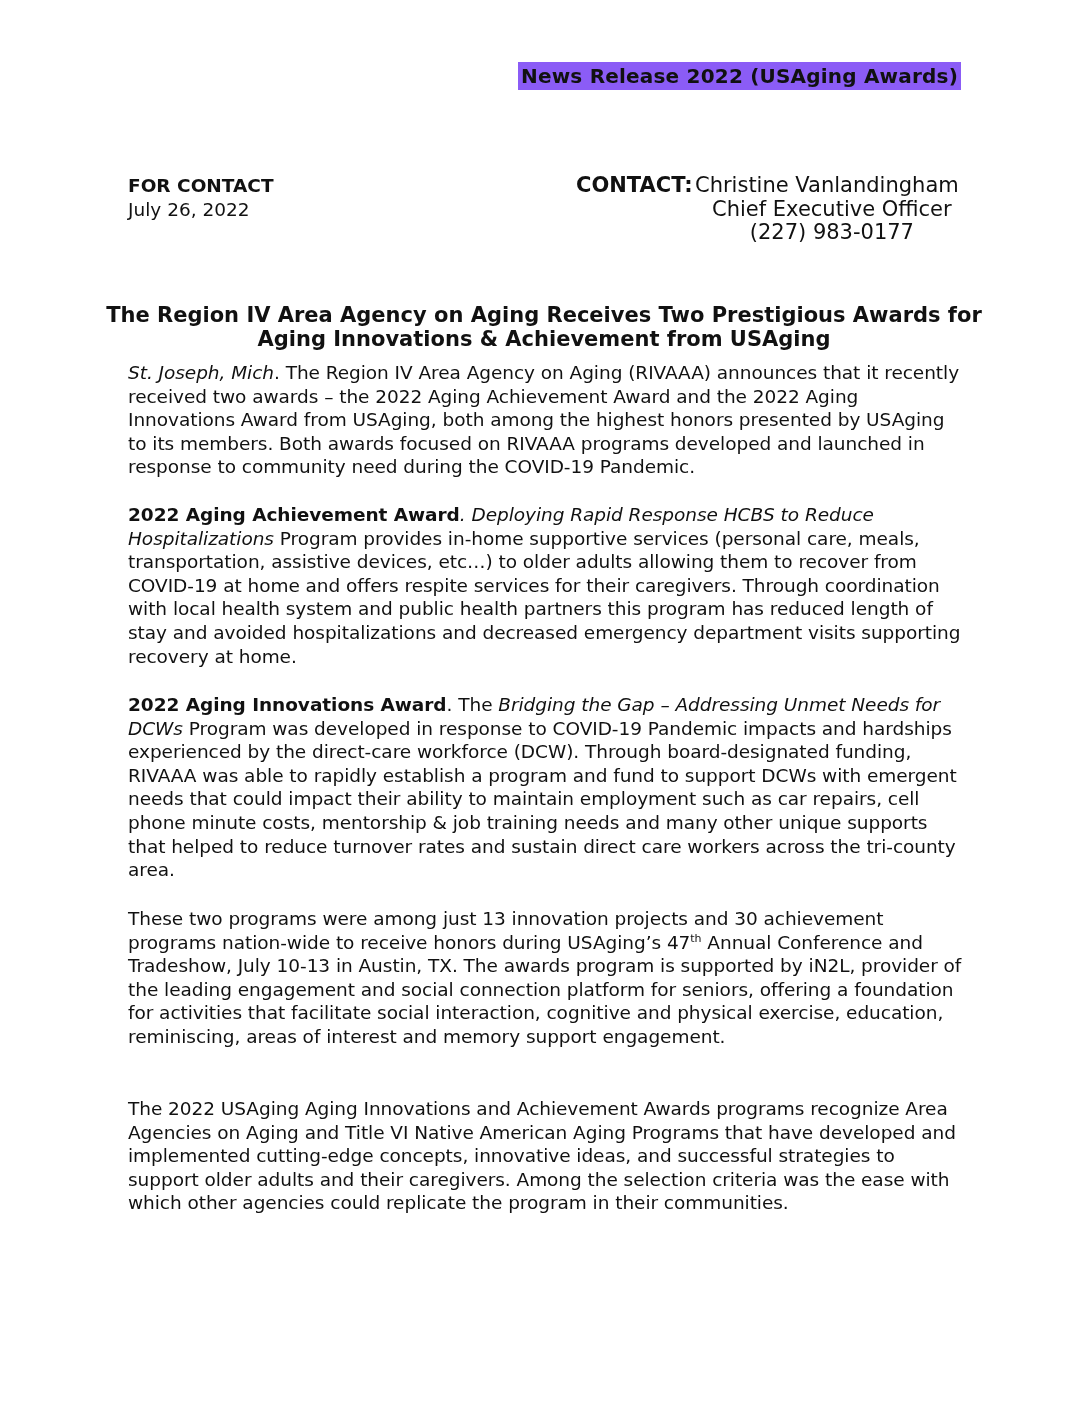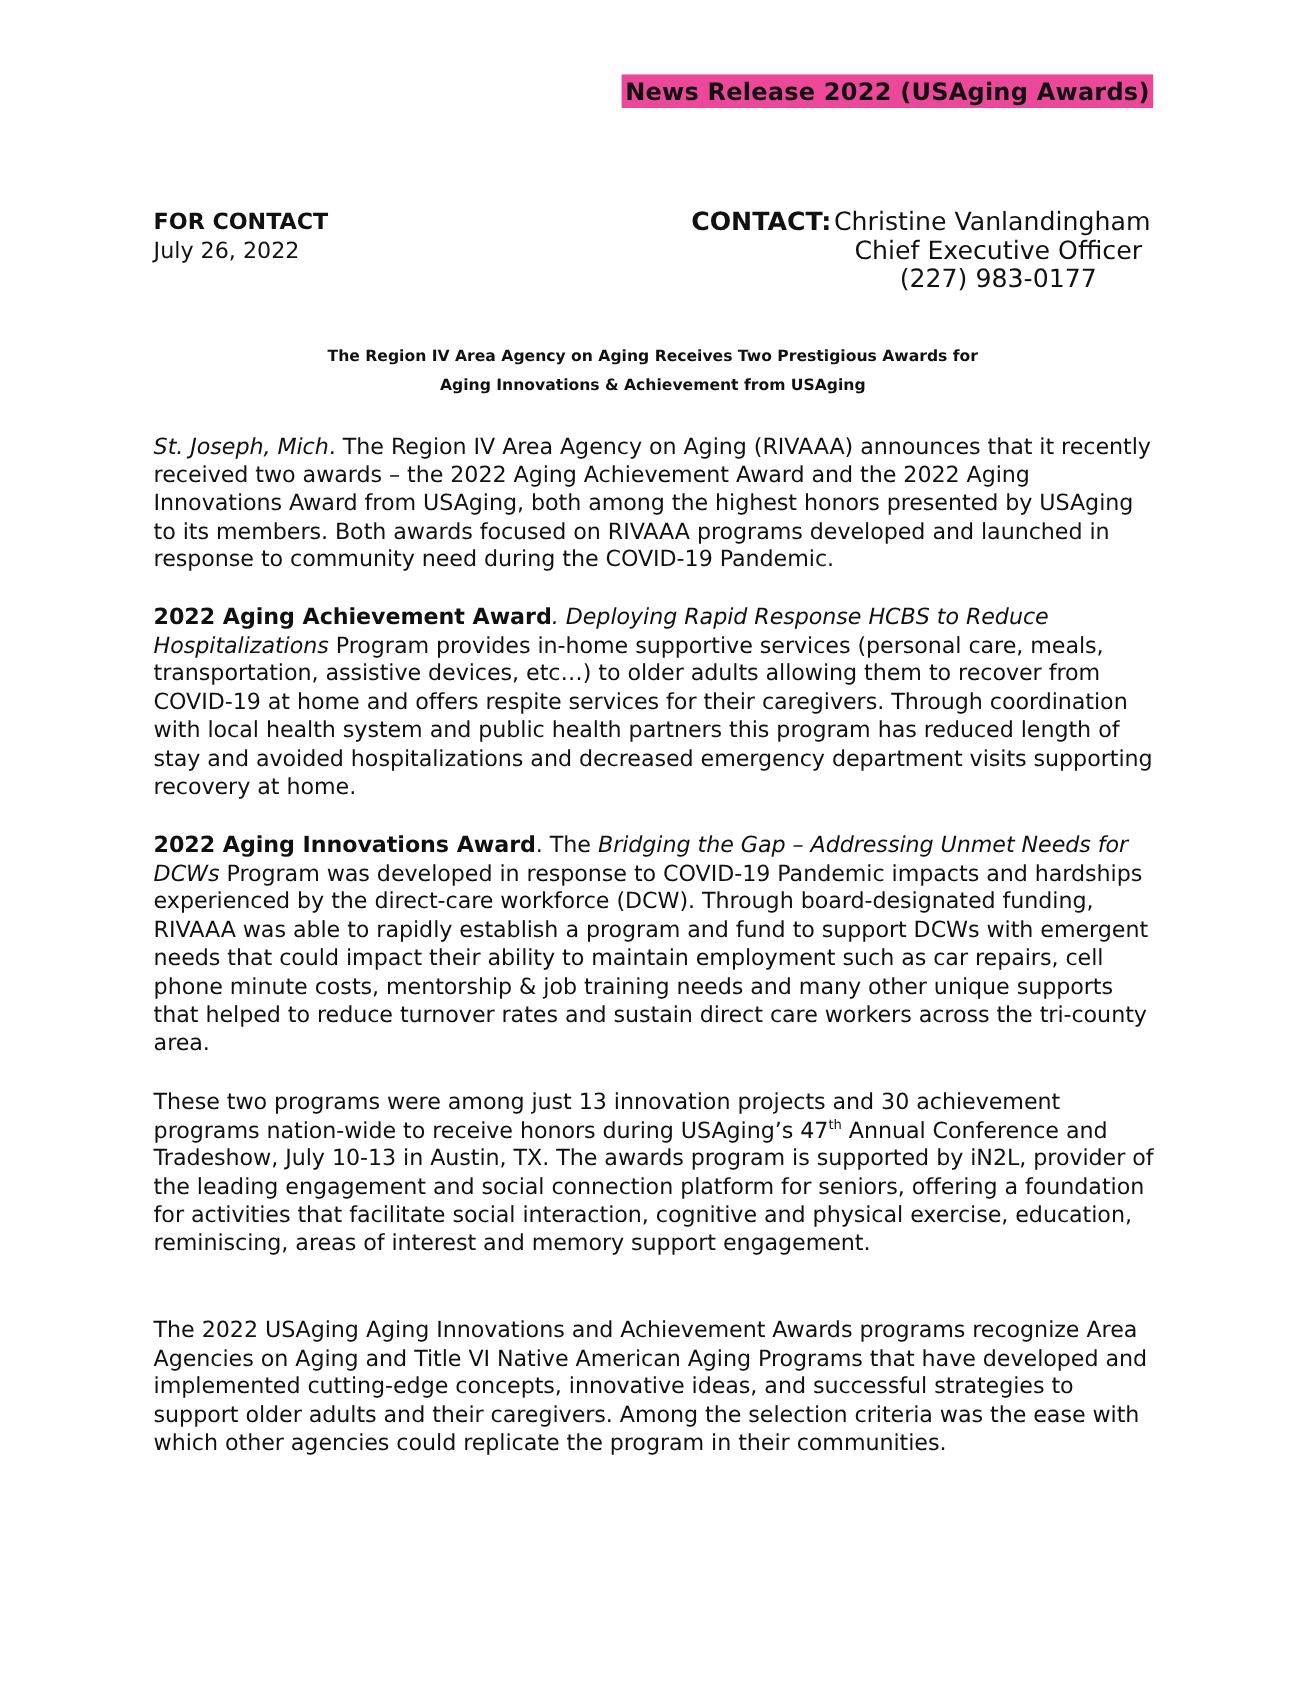--- a/index.html
+++ b/index.html
@@ -3,32 +3,32 @@
   <meta charset="utf-8">
   <style>
     html, body { margin: 0; padding: 0; background: #ffffff; }
     body {
       width: 1088px; height: 1408px; position: relative; overflow: hidden;
       font-family: "DejaVu Sans", sans-serif; color: #111111;
     }
     .page { position: absolute; left: 0; top: 0; width: 1088px; height: 1408px; }
     .header-tag {
       position: absolute; right: 127px; top: 62px;
-      background: #ec4899; font-weight: bold; font-size: 20px;
+      background: #8b5cf6; font-weight: bold; font-size: 20px;
       padding: 1px 3px; line-height: 26px; letter-spacing: 0.2px;
     }
     .release-block { position: absolute; left: 128px; top: 174px; font-size: 18.5px; line-height: 23.5px; }
     .release-block .label { font-weight: bold; }
     .contact-block { position: absolute; left: 576px; top: 174px; font-size: 21px; line-height: 23.5px; }
     .contact-block .label { font-weight: bold; }
     .contact-lines { position: absolute; left: 128px; top: 0; white-space: nowrap; }
     .contact-lines div:nth-child(n+2) { padding-left: 10px; }
     .headline {
-      position: absolute; left: 100px; width: 888px; top: 286px;
-      text-align: center; font-weight: bold; font-size: 13px; line-height: 24px;
+      position: absolute; left: 100px; width: 888px; top: 303px;
+      text-align: center; font-weight: bold; font-size: 21px; line-height: 24px;
     }
     .body-para {
       position: absolute; left: 128px; width: 840px;
       font-size: 18.5px; line-height: 23.6px; letter-spacing: -0.05px;
     }
     .p1 { top: 361px; }
     .p2 { top: 503px; }
     .p3 { top: 693px; }
     .p4 { top: 891px; margin-top: 16px; }
     .p5 { top: 1097px; }

